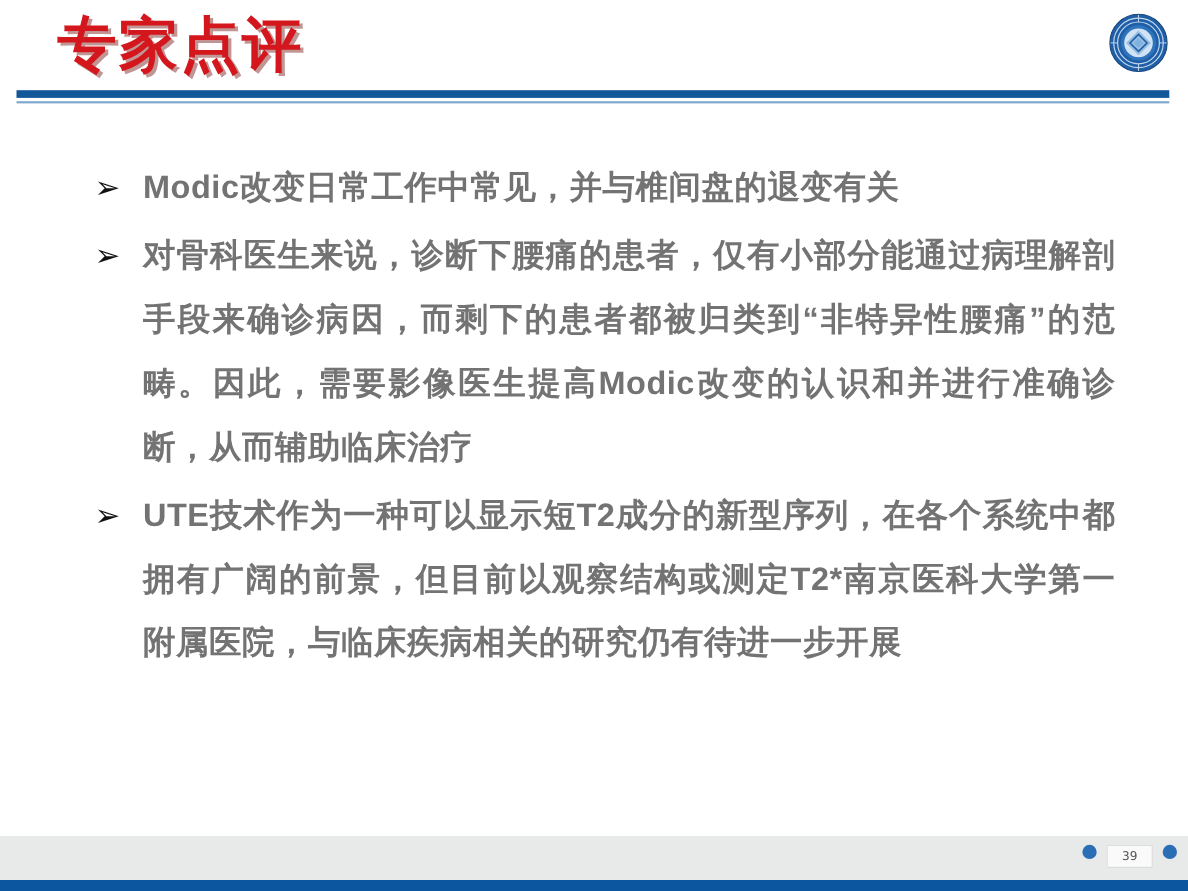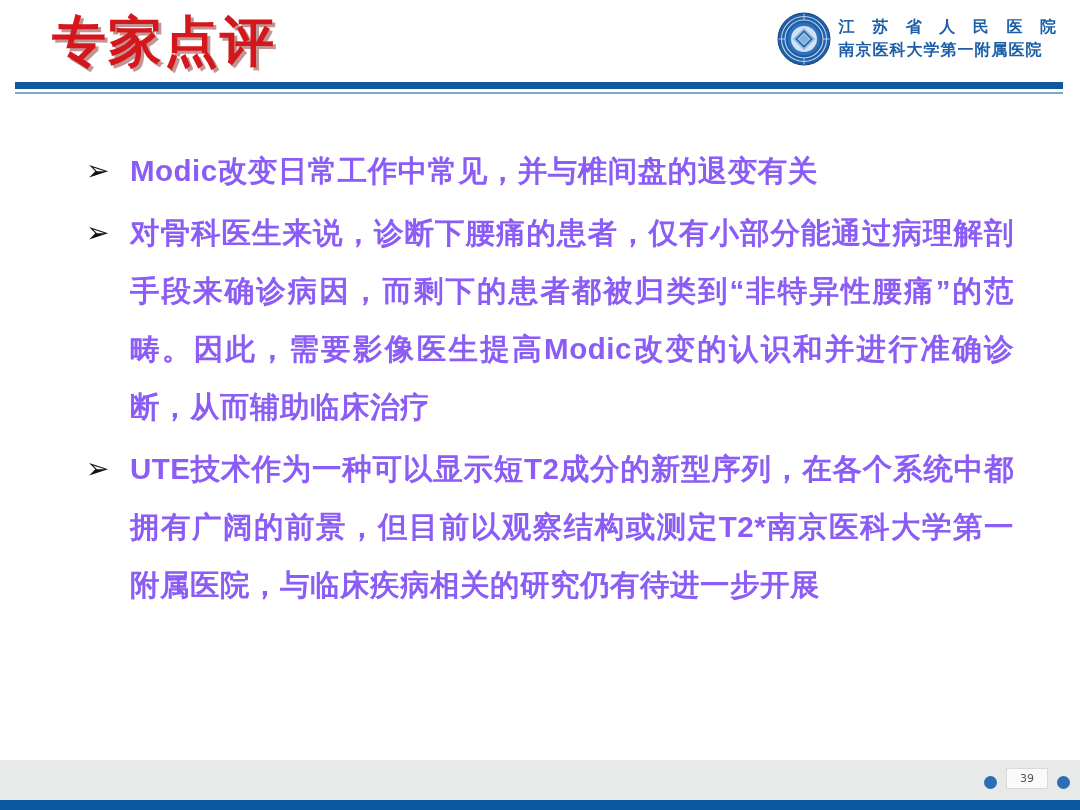--- a/index.html
+++ b/index.html
@@ -107,21 +107,21 @@
     line-height: 58px;
     color: #111111;
     text-align: left;
     padding-left: 2px;
   }
   .bullet-text {
     flex: 1 1 auto;
     font-size: 29.5px;
     font-weight: bold;
     line-height: 58px;
-    color: #8b5cf6;
+    color: #737373;
     letter-spacing: 0.5px;
     text-align: justify;
     text-justify: inter-character;
   }
 
   
   .footer-band {
     position: absolute;
     left: 0;
     right: 0;
@@ -136,21 +136,21 @@
     right: 0;
     bottom: 0;
     height: 10px;
     background: #0B569F;
   }
   .footer-nav {
     position: absolute;
     right: 10px;
     top: 768px;
     display: flex;
-    align-items: flex-end;
+    align-items: flex-start;
     gap: 9px;
   }
   .nav-dot {
     width: 13px;
     height: 13px;
     border-radius: 50%;
     background: #2A6FB5;
   }
   .page-box {
     min-width: 40px;
@@ -189,24 +189,20 @@
         <rect x="21.5" y="21.5" width="11" height="11" transform="rotate(45 27 27)" fill="none" stroke="#1F5FA8" stroke-width="1.4"></rect>
         <rect x="24" y="24" width="6" height="6" transform="rotate(45 27 27)" fill="#7FB2DF"></rect>
         <g stroke="#BFD6EC" stroke-width="0.9">
           <line x1="27" y1="1.5" x2="27" y2="8"></line>
           <line x1="27" y1="46" x2="27" y2="52.5"></line>
           <line x1="1.5" y1="27" x2="8" y2="27"></line>
           <line x1="46" y1="27" x2="52.5" y2="27"></line>
         </g>
       </svg>
     </span>
-    <span class="logo-text">
-      <span class="logo-line1">江 苏 省 人 民 医 院</span>
-      <span class="logo-line2">南京医科大学第一附属医院</span>
-    </span>
   </div>
 
   <div class="body-area">
 
     <div class="bullet">
       <span class="bullet-marker">➢</span>
       <span class="bullet-text">Modic改变日常工作中常见，并与椎间盘的退变有关</span>
     </div>
 
     <div class="bullet">

